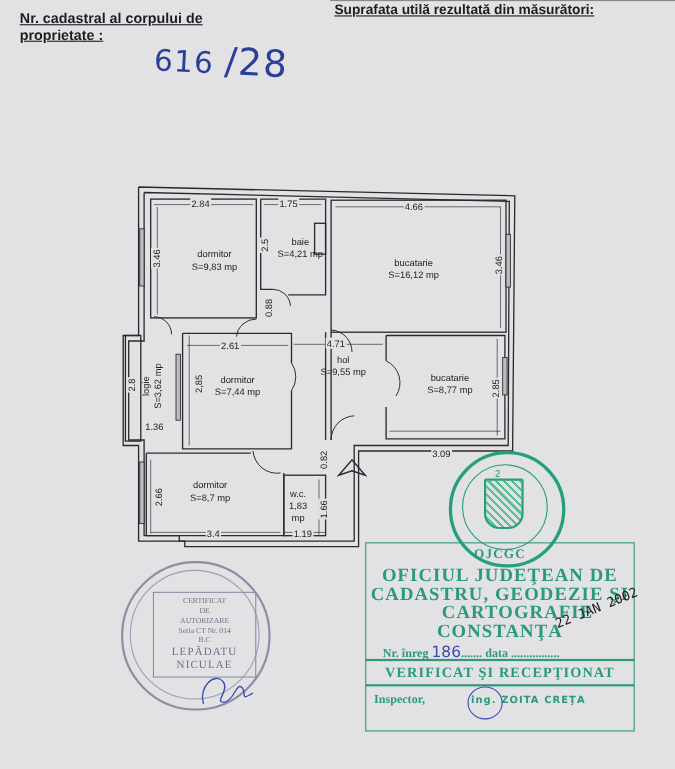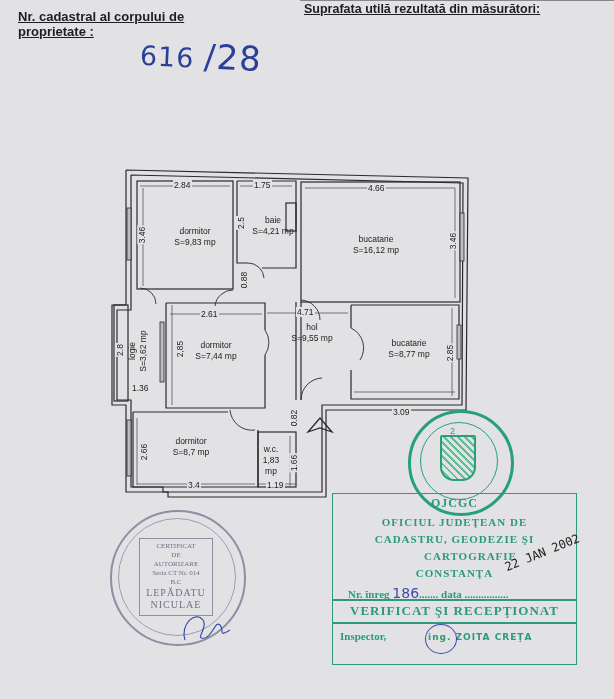--- a/index.html
+++ b/index.html
@@ -18,30 +18,30 @@
   sup { font-size:8px; }
 
   .plan { left:0; top:0; width:614px; height:699px; }
   .room-label { font-size:8.5px; text-align:center; line-height:11px; color:#222; }
   .dim { font-size:8.5px; color:#222; background:#e2e1e3; padding:0 1px; }
   .vdim { transform:rotate(-90deg); transform-origin:center; }
 
   
   .stamp-circle-blue { left:110px; top:510px; width:132px; height:132px; border-radius:50%; border:2px solid #8a8fa6; }
   .stamp-circle-blue-inner { left:118px; top:518px; width:116px; height:116px; border-radius:50%; border:1px solid #9a9fb3; }
-  .cert-box { left:139px; top:538px; width:74px; height:78px; border:1px solid #8a8fa6; text-align:center; font-family:"Liberation Serif", serif; font-size:7px; color:#6d7187; line-height:9px; padding-top:3px; box-sizing:border-box; }
+  .cert-box { left:139px; top:538px; width:94px; height:78px; border:1px solid #8a8fa6; text-align:center; font-family:"Liberation Serif", serif; font-size:7px; color:#6d7187; line-height:9px; padding-top:3px; box-sizing:border-box; }
   .cert-box .big { font-size:10px; letter-spacing:1px; line-height:12px; }
 
   .green-circle { left:408px; top:410px; width:100px; height:100px; border-radius:50%; border:3px solid #26a07a; }
   .green-circle-inner { left:420px; top:422px; width:76px; height:76px; border-radius:50%; border:1px solid #26a07a; }
   .shield { left:440px; top:435px; width:32px; height:42px; border:2px solid #26a07a; border-radius:2px 2px 14px 14px; background:repeating-linear-gradient(45deg,#5cbf96 0 2px,transparent 2px 5px); }
 
   .ocp-box { left:332px; top:493px; width:245px; height:172px; border:1.5px solid #2f9a7a; box-sizing:border-box; }
   .ocp-line { left:332px; width:245px; height:1.5px; background:#2f9a7a; }
-  .ocp-title { left:332px; width:245px; text-align:center; font-family:"Liberation Serif", serif; font-weight:bold; color:#2a9a7c; font-size:11px; letter-spacing:1px; line-height:15px; }
+  .ocp-title { left:332px; width:245px; text-align:center; font-family:"Liberation Serif", serif; font-weight:bold; color:#2a9a7c; font-size:17px; letter-spacing:1px; line-height:15px; }
   .ocp-text { font-family:"Liberation Serif", serif; font-weight:bold; color:#2a9a7c; font-size:11px; }
   .date-stamp { left:508px; top:560px; font-family:"DejaVu Sans Mono", monospace; font-size:12px; color:#222; transform:rotate(-22deg); transform-origin:left bottom; }
 </style>
 </head>
 <body>
 
 <div class="abs topline"></div>
 <div class="abs hdr-label">Nr. cadastral al corpului de proprietate :</div>
 <div class="abs hand">
   <span>616</span>

